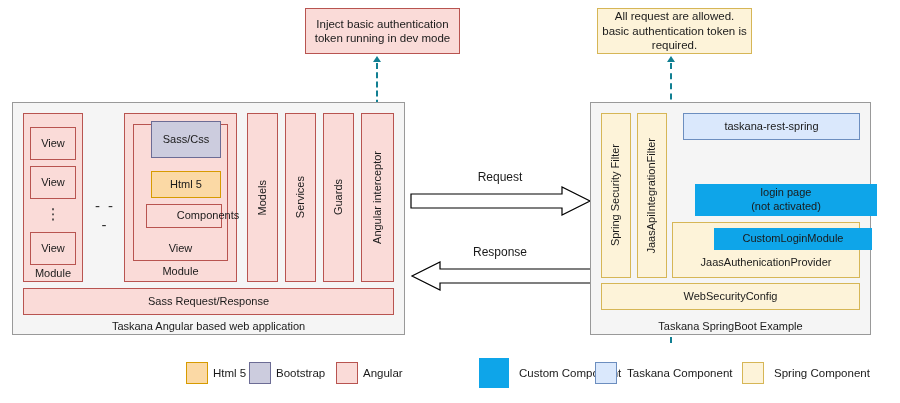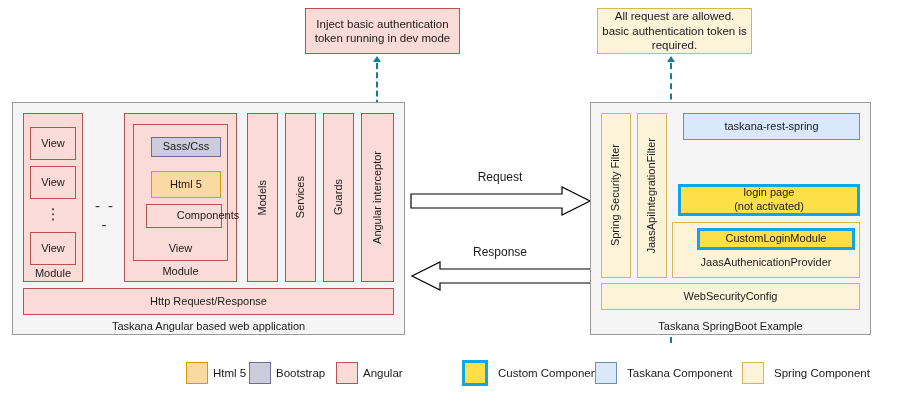--- a/index.html
+++ b/index.html
@@ -26,21 +26,21 @@
     text-align: center;
     line-height: 1.25;
   }
 
   
   .angular  { background: #fadbd8; border: 1px solid #b85450; }
   .html5    { background: #fbd9a5; border: 1px solid #d79b00; }
   .bootstrap{ background: #ccccde; border: 1px solid #6c6c95; }
   .spring   { background: #fdf3d9; border: 1px solid #d6b656; }
   .taskana  { background: #dae8fc; border: 1px solid #6c8ebf; }
-  .custom   { background: #fde047; border: 3px solid #0ea5e9; }
+  .custom   { background: #0ea5e9; border: 5px solid #0ea5e9; margin-left: 17px; }
   .panel    { background: #f5f5f5; border: 1px solid #999999; }
 
   
   .vert {
     writing-mode: vertical-rl;
     transform: rotate(180deg);
   }
 
   
   .callout { font-size: 11.5px; padding: 2px; }
@@ -112,40 +112,40 @@
 <div class="abs angular ctr" style="left:30px; top:166px; width:46px; height:33px;">View</div>
 <div class="abs vdots" style="left:30px; top:203px; width:46px; height:22px; display:flex; align-items:center; justify-content:center;">⋮</div>
 <div class="abs angular ctr" style="left:30px; top:232px; width:46px; height:33px;">View</div>
 <div class="abs ctr" style="left:23px; top:265px; width:60px; height:17px;">Module</div>
 
 <div class="abs dots ctr" style="left:90px; top:208px; width:30px; height:16px;">- - -</div>
 
 <div class="abs angular" style="left:124px; top:113px; width:113px; height:169px;"></div>
 <div class="abs angular" style="left:133px; top:124px; width:95px; height:137px;"></div>
 
-<div class="abs bootstrap ctr" style="left:151px; top:137px; width:70px; height:20px;">Sass/Css</div>
+<div class="abs bootstrap ctr" style="left:151px; top:121px; width:70px; height:37px;">Sass/Css</div>
 <div class="abs html5 ctr" style="left:151px; top:171px; width:70px; height:27px;">Html 5</div>
 <div class="abs angular ctr" style="left:146px; top:204px; width:76px; height:24px;padding-left:48px;">Components</div>
 <div class="abs ctr" style="left:133px; top:240px; width:95px; height:17px;">View</div>
 <div class="abs ctr" style="left:124px; top:263px; width:113px; height:17px;">Module</div>
 
 <div class="abs angular ctr" style="left:247px; top:113px; width:31px; height:169px;">
   <span class="vert">Models</span>
 </div>
 <div class="abs angular ctr" style="left:285px; top:113px; width:31px; height:169px;">
   <span class="vert">Services</span>
 </div>
 <div class="abs angular ctr" style="left:323px; top:113px; width:31px; height:169px;">
   <span class="vert">Guards</span>
 </div>
 <div class="abs angular ctr" style="left:361px; top:113px; width:33px; height:169px;">
   <span class="vert">Angular interceptor</span>
 </div>
 
-<div class="abs angular ctr" style="left:23px; top:288px; width:371px; height:27px;">Http Request/Response</div>
+<div class="abs angular ctr" style="left:23px; top:288px; width:371px; height:27px;">Sass Request/Response</div>
 
 <div class="abs ctr" style="left:12px; top:318px; width:393px; height:17px;">Taskana Angular based web application</div>
 
 <div class="abs arrow-label" style="left:410px; top:170px; width:180px;">Request</div>
 <svg class="abs" style="left:410px; top:186px;" width="182" height="30" viewBox="0 0 182 30">
   <polygon points="1,8 152,8 152,1 180,15 152,29 152,22 1,22" fill="#ffffff" stroke="#000000" stroke-width="1.2"></polygon>
 </svg>
 
 <div class="abs arrow-label" style="left:410px; top:245px; width:180px;">Response</div>
 <svg class="abs" style="left:410px; top:261px;" width="182" height="30" viewBox="0 0 182 30">

